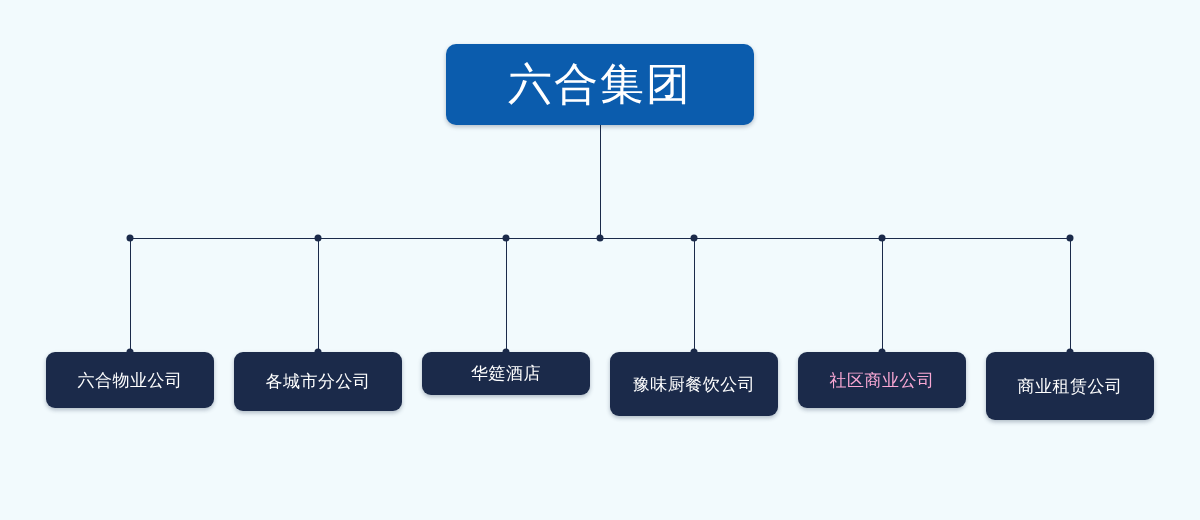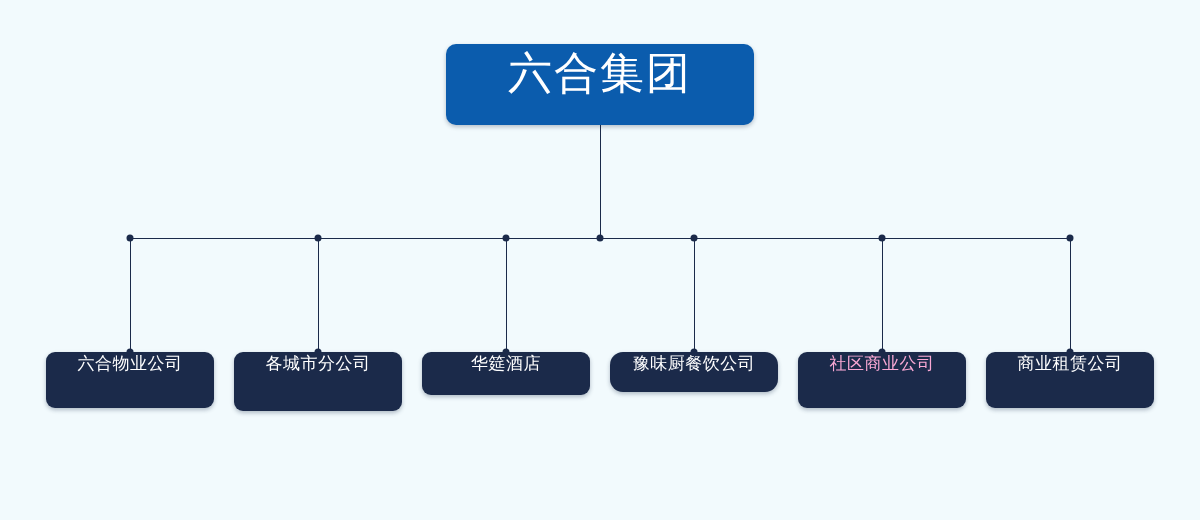--- a/index.html
+++ b/index.html
@@ -22,20 +22,21 @@
     position: absolute;
     left: 0;
     top: 0;
     width: 1200px;
     height: 520px;
   }
   .node {
     position: absolute;
     box-sizing: border-box;
     display: flex;
+    align-items: center;
     justify-content: center;
     text-align: center;
     color: #ffffff;
     white-space: nowrap;
     font-family: Liberation Serif, serif;
   }
   .node-root {
     background: #0b5cad;
     border-radius: 10px;
     font-size: 44px;
@@ -86,24 +87,24 @@
   <div id="children-layer">
       <div class="node node-child" style="left: 46px; top: 352px; width: 168px; height: 56px; background: rgb(27, 42, 74); color: rgb(255, 255, 255);">
         <span>六合物业公司</span>
       </div>
       <div class="node node-child" style="left: 234px; top: 352px; width: 168px; height: 59px; background: rgb(27, 42, 74); color: rgb(255, 255, 255);">
         <span>各城市分公司</span>
       </div>
       <div class="node node-child" style="left: 422px; top: 352px; width: 168px; height: 43px; background: rgb(27, 42, 74); color: rgb(255, 255, 255);">
         <span>华筵酒店</span>
       </div>
-      <div class="node node-child" style="left: 610px; top: 352px; width: 168px; height: 40px; background: rgb(27, 42, 74); color: rgb(255, 255, 255); border-radius: 13px;">
+      <div class="node node-child" style="left: 610px; top: 352px; width: 168px; height: 64px; background: rgb(27, 42, 74); color: rgb(255, 255, 255);">
         <span>豫味厨餐饮公司</span>
       </div>
       <div class="node node-child" style="left: 798px; top: 352px; width: 168px; height: 56px; background: rgb(27, 42, 74); color: #f9a8d4;">
         <span>社区商业公司</span>
       </div>
-      <div class="node node-child" style="left: 986px; top: 352px; width: 168px; height: 56px; background: rgb(27, 42, 74); color: rgb(255, 255, 255);">
+      <div class="node node-child" style="left: 986px; top: 352px; width: 168px; height: 68px; background: rgb(27, 42, 74); color: rgb(255, 255, 255);">
         <span>商业租赁公司</span>
       </div>
     </div>
 
 </div>
 
 </body></html>

